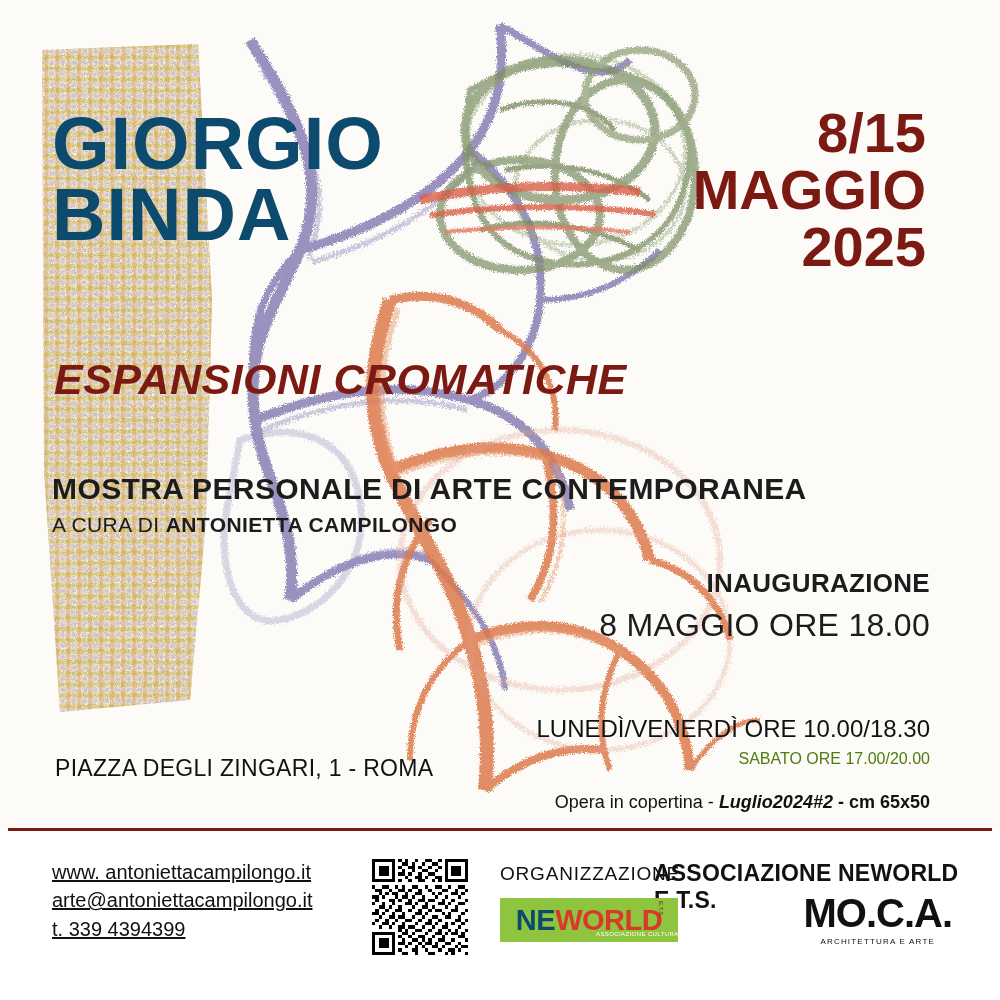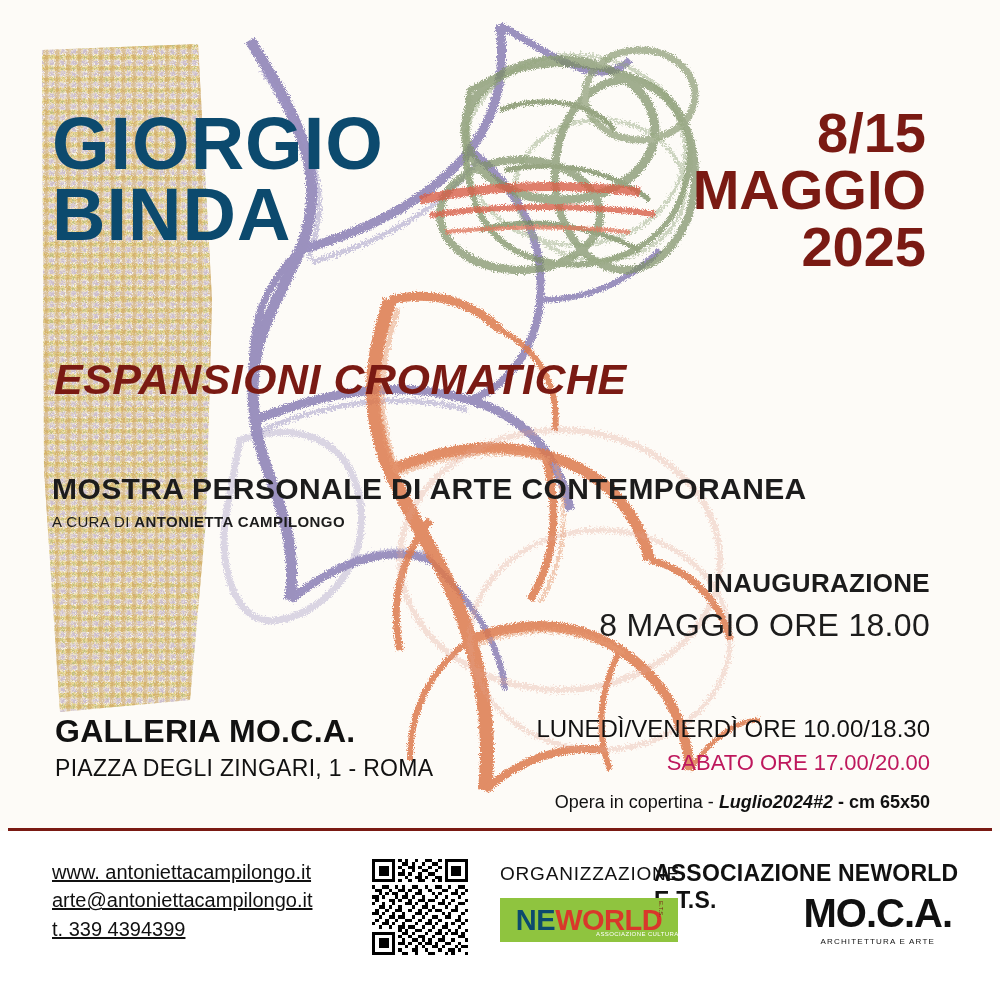--- a/index.html
+++ b/index.html
@@ -68,21 +68,21 @@
     left: 52px;
     top: 472px;
     font-size: 30px;
     font-weight: bold;
     letter-spacing: 0.4px;
     color: #1c1c1c;
   }
   .curator {
     left: 52px;
     top: 513px;
-    font-size: 15px;
+    font-size: 21px;
     letter-spacing: 0.4px;
     color: #1c1c1c;
   }
   .curator b { font-weight: bold; }
 
   .opening-title {
     right: 70px;
     top: 568px;
     font-size: 26px;
     font-weight: bold;
@@ -118,22 +118,22 @@
   .hours1 {
     right: 70px;
     top: 715px;
     font-size: 24px;
     color: #111111;
     text-align: right;
   }
   .hours2 {
     right: 70px;
     top: 750px;
-    font-size: 22px;
-    color: #be185d;
+    font-size: 16px;
+    color: #4d7c0f;
     text-align: left;
   }
   .hours1 b, .hours2 b { font-weight: normal; }
 
   .cover-note {
     right: 70px;
     top: 792px;
     font-size: 18px;
     color: #111111;
     text-align: right;
@@ -380,21 +380,20 @@
 
   <div class="txt subtitle">ESPANSIONI CROMATICHE</div>
 
   <div class="txt exhibition-type">MOSTRA PERSONALE DI ARTE CONTEMPORANEA</div>
 
   <div class="txt curator"><span>A CURA DI </span><b>ANTONIETTA CAMPILONGO</b></div>
 
   <div class="txt opening-title">INAUGURAZIONE</div>
   <div class="txt opening-when">8 MAGGIO ORE 18.00</div>
 
-  <div class="txt venue">GALLERIA MO.C.A.</div>
   <div class="txt address">PIAZZA DEGLI ZINGARI, 1 - ROMA</div>
 
   <div class="txt hours1"><b>LUNEDÌ/VENERDÌ</b><span> ORE 10.00/18.30</span></div>
   <div class="txt hours2"><b>SABATO</b><span> ORE 17.00/20.00</span></div>
 
   <div class="txt cover-note"><span>Opera in copertina - </span><i>Luglio2024#2</i><b> - cm 65x50</b></div>
 
   <div class="divider"></div>
 
   <div class="footer">

